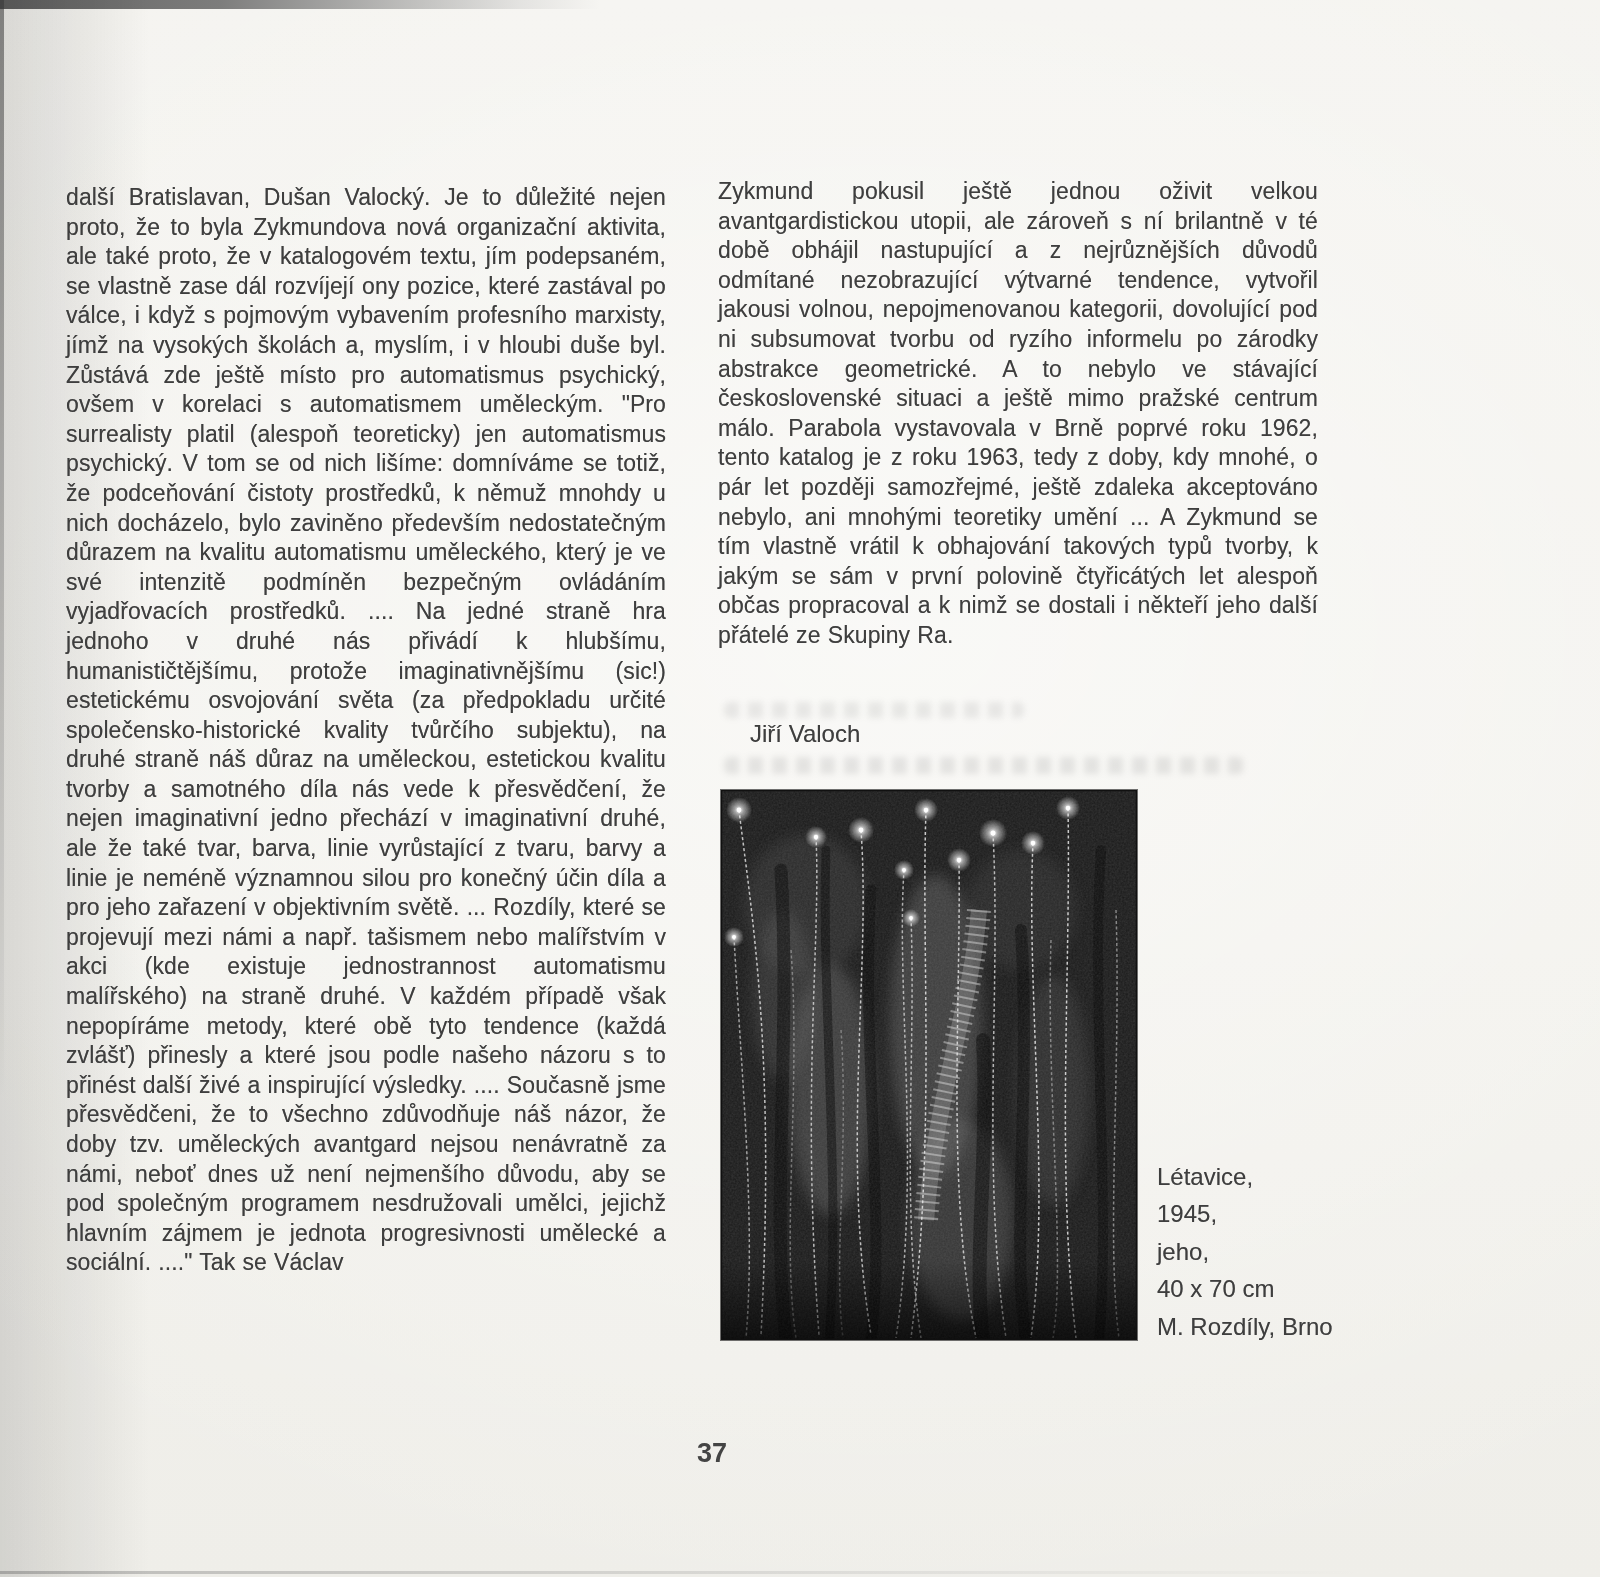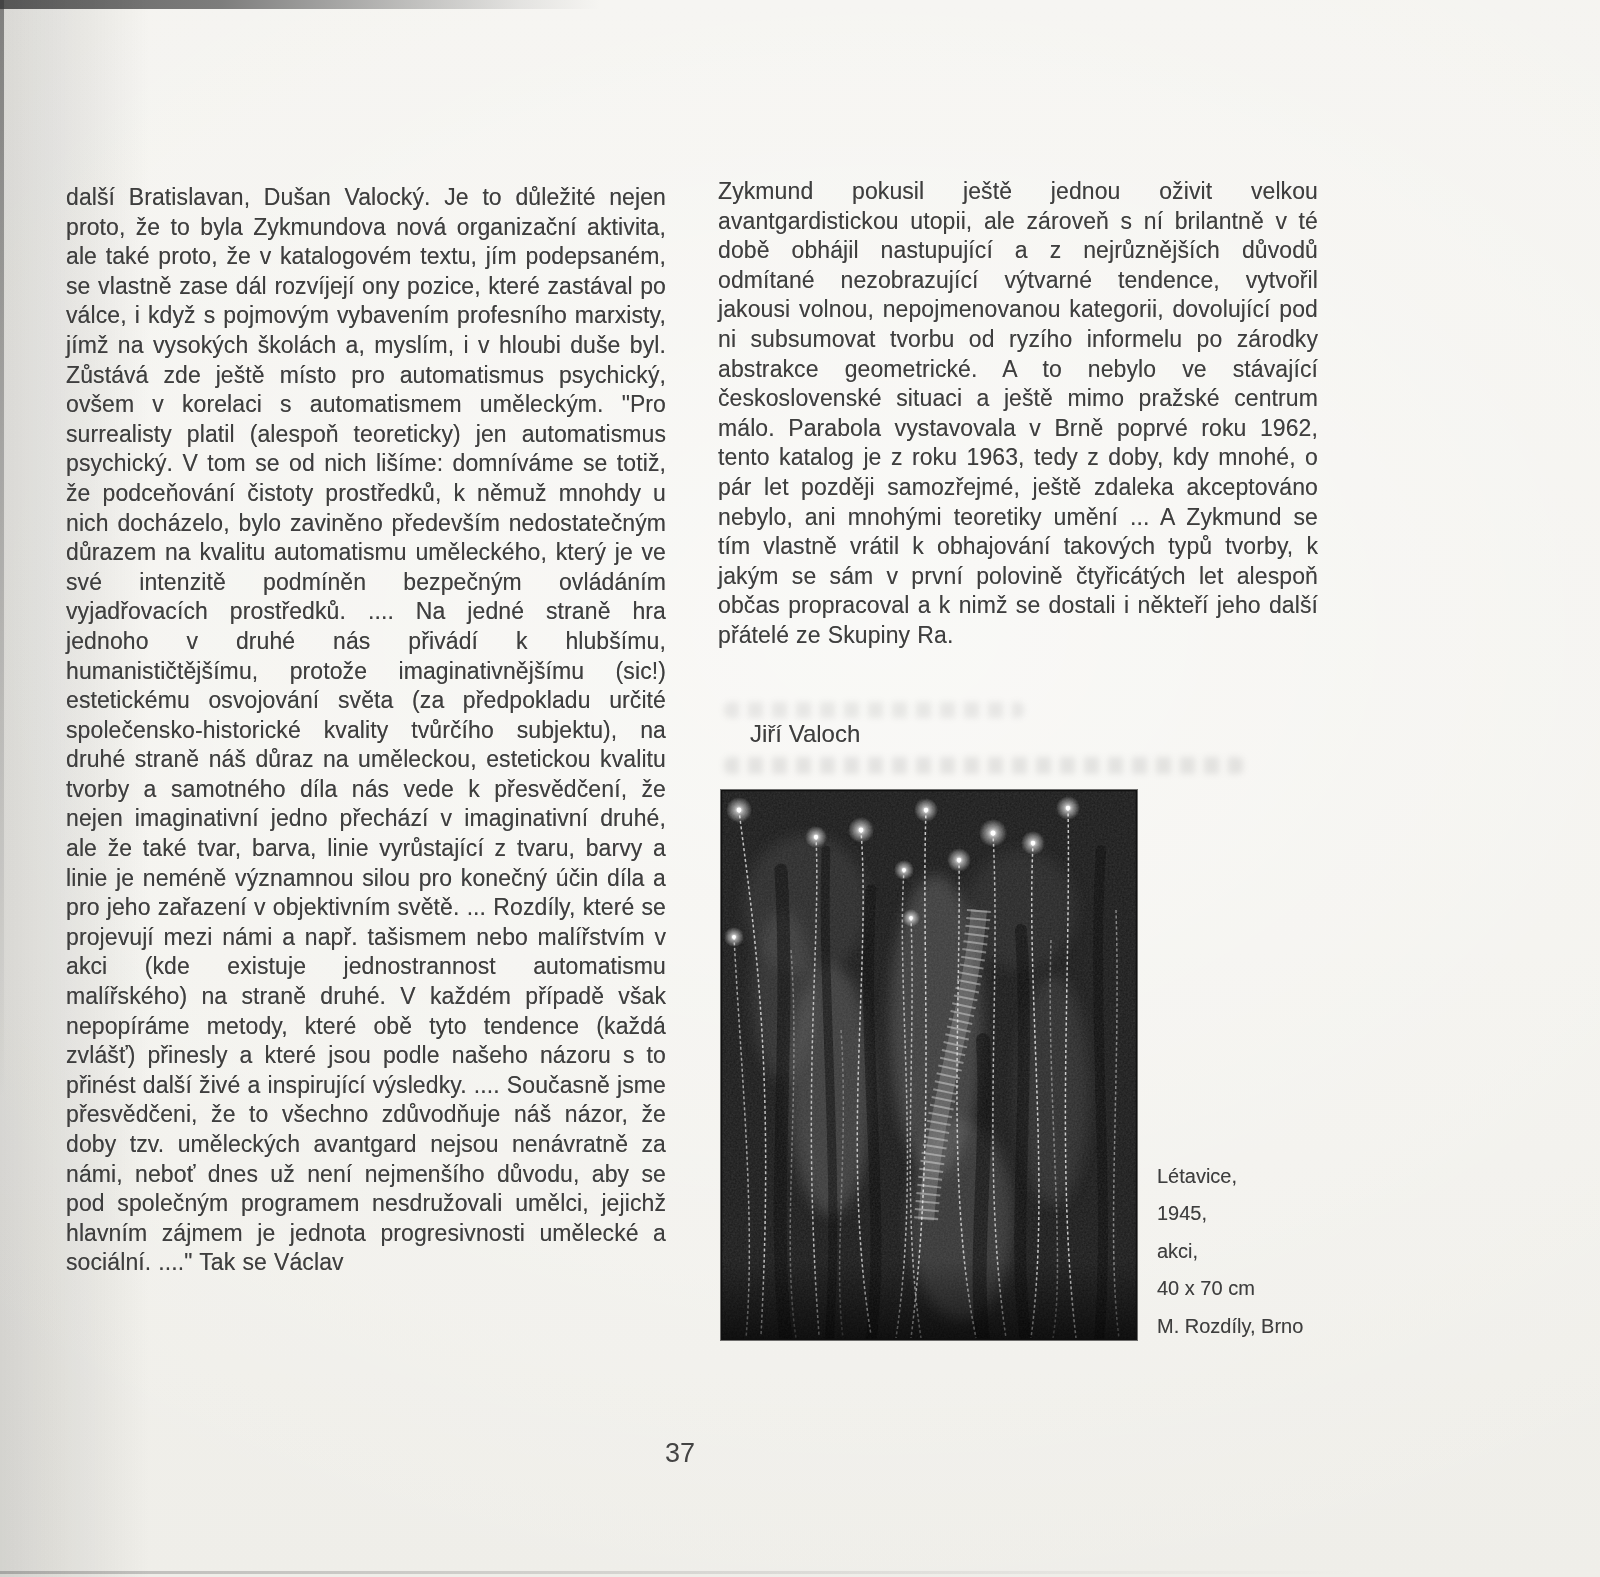--- a/index.html
+++ b/index.html
@@ -58,26 +58,26 @@
   .ghost-b{left:724px;top:757px;width:520px;height:17px;opacity:.33;}
   
   .artwork{
     position:absolute;left:721px;top:790px;width:416px;height:550px;
     box-shadow:0 0 0 1px rgba(20,20,20,.6);
     background:#1a1a1a;
   }
   .artwork svg{display:block;}
   .caption{
     position:absolute;left:1157px;top:1158px;width:250px;
-    font-size:20px;line-height:37.4px;color:#3e3e3e;
+    font-size:24px;line-height:37.4px;color:#3e3e3e;
     text-shadow:0 0 .4px rgba(70,70,70,.4);
   }
   .page-number{
-    position:absolute;left:640px;top:1438px;width:80px;
-    text-align:center;font-size:27px;color:#444;
+    position:absolute;left:672px;top:1438px;width:80px;
+    text-align:center;font-size:27px;color:#444;font-weight:bold;
   }
 </style>
 </head>
 <body>
 
 <div class="page">
 
   <div class="edge-top"></div>
   <div class="edge-left"></div>
   <div class="edge-bottom"></div>
@@ -204,20 +204,20 @@
       </g>
 
       <rect x="0" y="470" width="416" height="80" fill="url(#fadeDown)"></rect>
       <rect x="0.5" y="0.5" width="415" height="549" fill="none" stroke="#101010" stroke-width="1.5"></rect>
     </svg>
   </div>
 
   <div class="caption">
     <div>Létavice,</div>
     <div>1945,</div>
-    <div>akci,</div>
+    <div>jeho,</div>
     <div>40 x 70 cm</div>
     <div>M. Rozdíly, Brno</div>
   </div>
 
   <div class="page-number">37</div>
 
 </div>
 
 </body></html>

